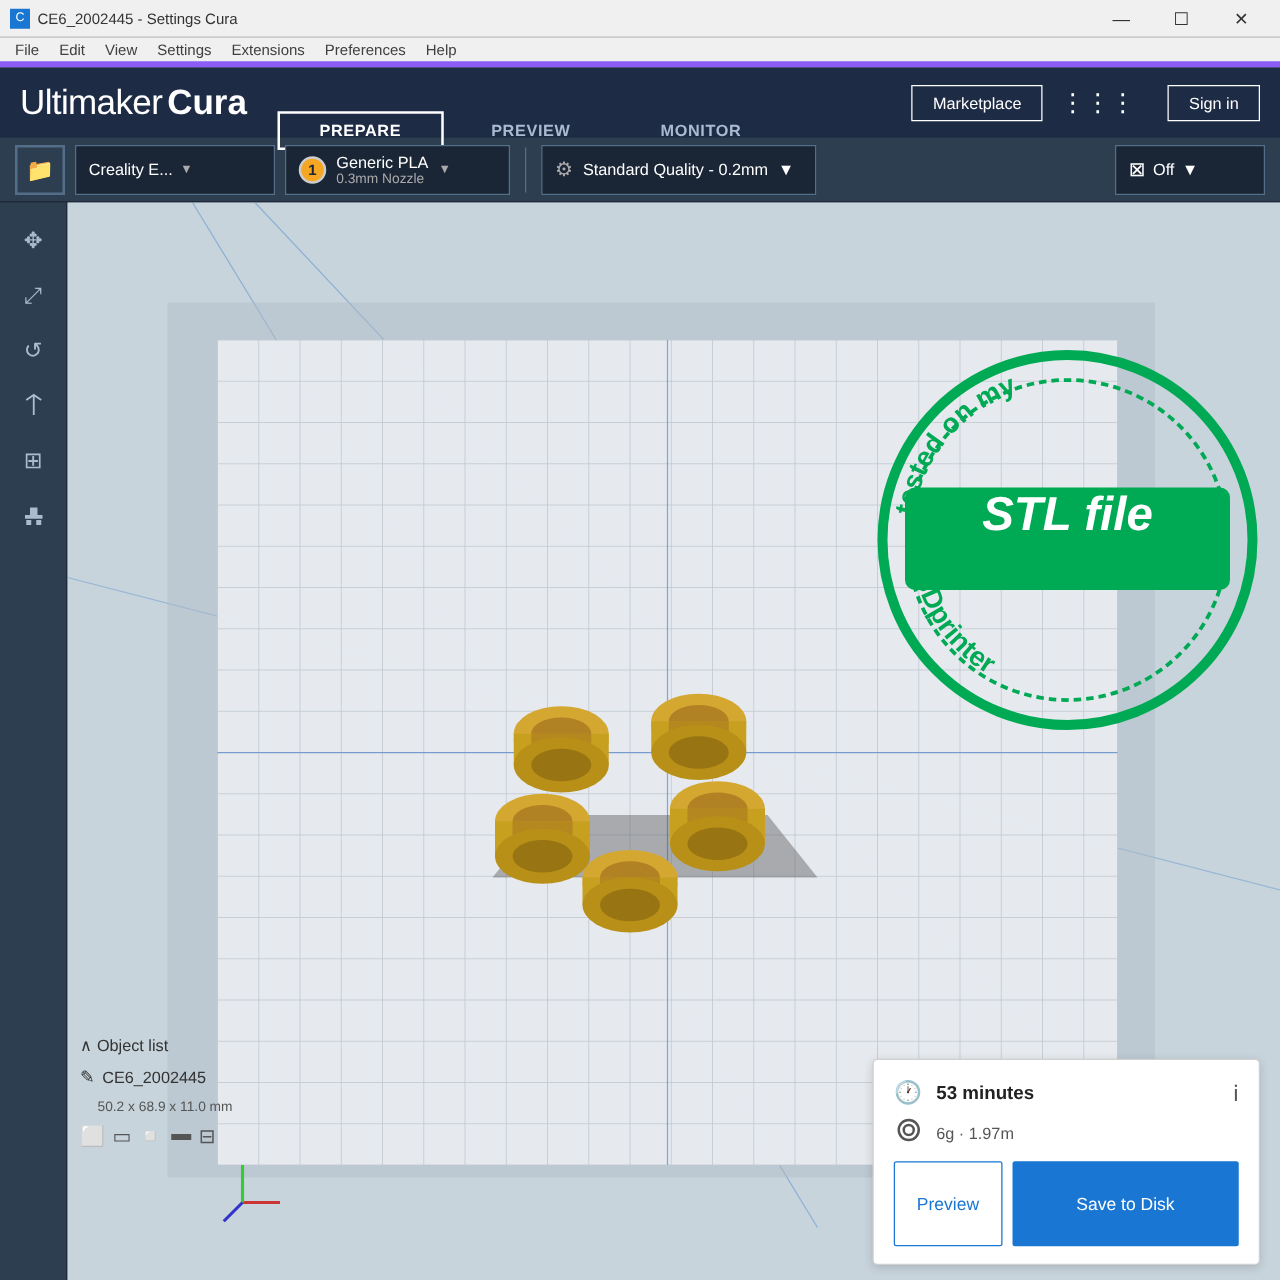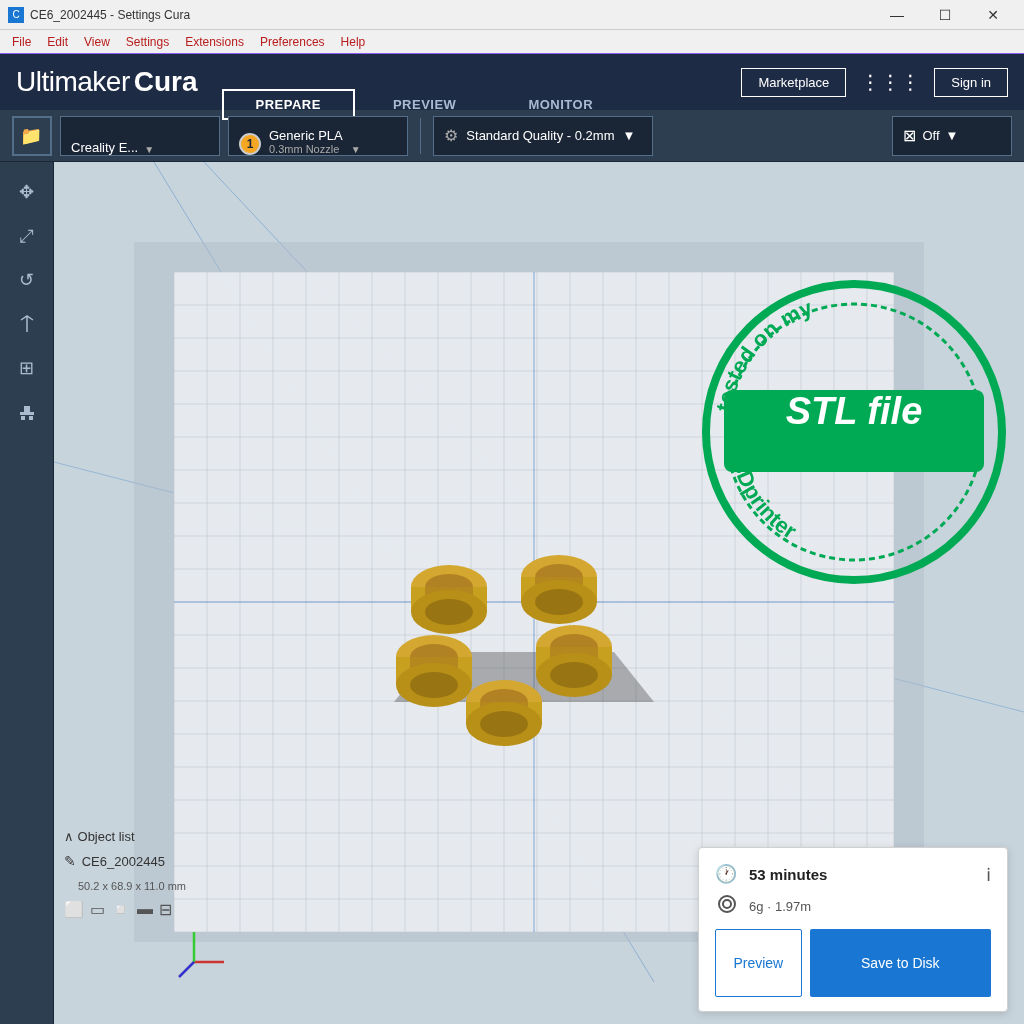--- a/index.html
+++ b/index.html
@@ -46,23 +46,23 @@
       color: #333;
     }
 
     
     .menubar {
       background: #f0f0f0;
       height: 24px;
       display: flex;
       align-items: center;
       padding: 0 4px;
-      border-bottom: 1px solid #8b5cf6;
+      border-bottom: 5px solid #8b5cf6;
       font-size: 12px;
-      color: #b91c1c;
+      color: #404040;
     }
     .menu-item {
       padding: 2px 8px;
       cursor: pointer;
     }
 
     
     .navbar {
       background: #1d2b45;
       height: 56px;
@@ -127,20 +127,21 @@
       padding: 4px;
     }
     .signin-btn {
       padding: 6px 16px;
       border: 1.5px solid white;
       background: transparent;
       color: white;
       font-size: 13px;
       cursor: pointer;
       font-weight: 500;
+      margin-left: 12px;
     }
 
     
     .toolbar {
       background: #2c3e50;
       height: 52px;
       display: flex;
       align-items: center;
       padding: 0 12px;
       gap: 8px;
@@ -152,21 +153,21 @@
       display: flex;
       align-items: center;
       justify-content: center;
       border: 2px solid #546e8a;
       cursor: pointer;
       color: white;
       font-size: 18px;
     }
     .toolbar-dropdown {
       display: flex;
-      align-items: flex-end;
+      align-items: center;
       background: #1a2535;
       border: 1px solid #546e8a;
       height: 40px;
       padding: 0 10px;
       color: white;
       font-size: 13px;
       cursor: pointer;
       gap: 6px;
       min-width: 160px;
     }

